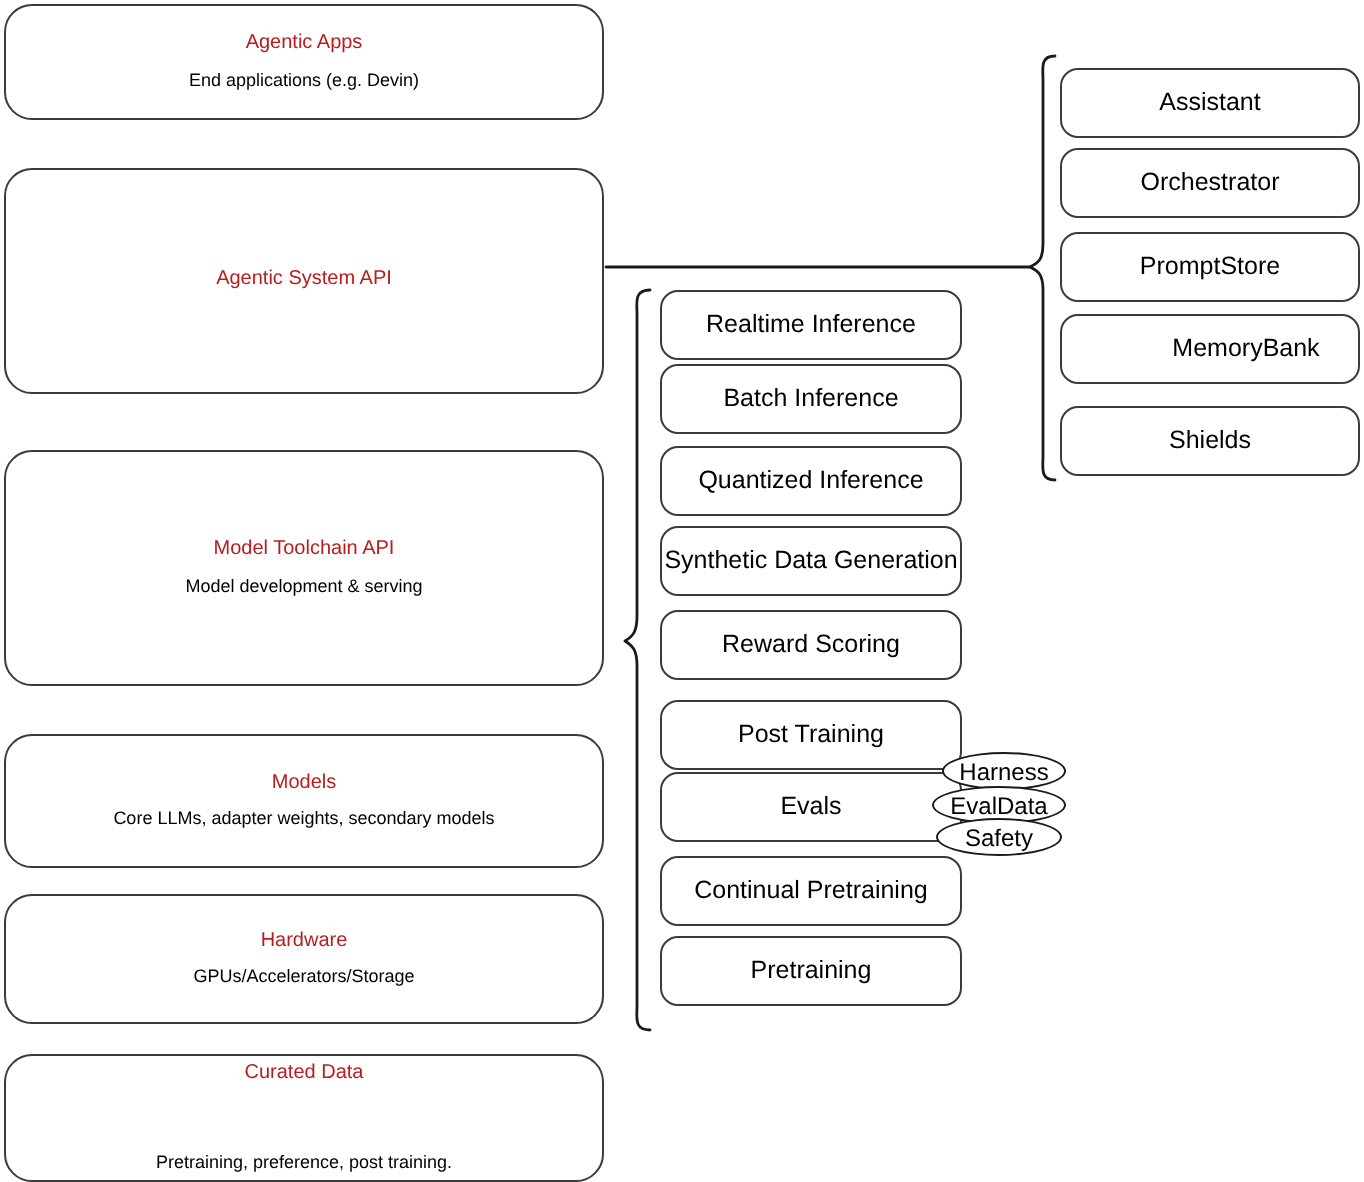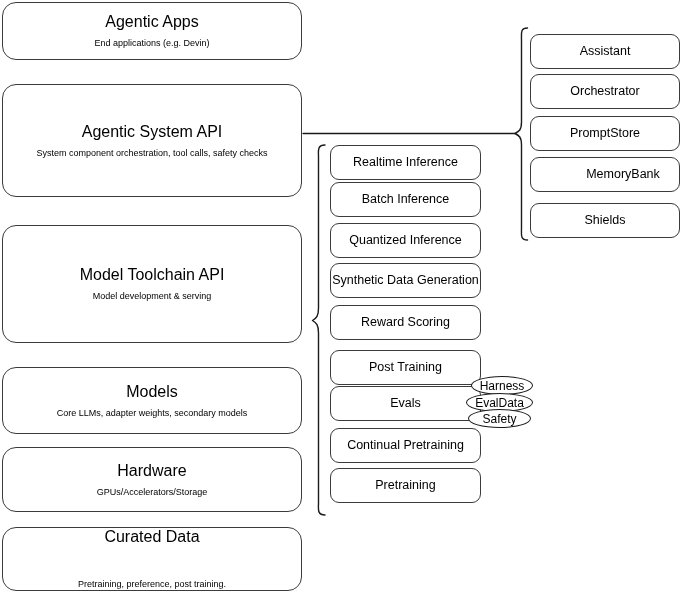--- a/index.html
+++ b/index.html
@@ -33,22 +33,22 @@
     line-height: 1.25;
   }
 
   
   .layer {
     left: 2px;
     width: 300px;
     border-radius: 14px;
   }
   .layer .title {
-    font-size: 16px;
-    color: #000000;
+    font-size: 10px;
+    color: #b91c1c;
     white-space: nowrap;
   }
   .layer .subtitle {
     font-size: 9px;
     color: #000;
     margin-top: 6px;
     white-space: nowrap;
   }
 
   
@@ -120,21 +120,20 @@
              C 318.5 509 317 515 325 515"></path>
   </svg>
 
   <div class="node layer" style="top:2px;height:58px;">
     <div class="title">Agentic Apps</div>
     <div class="subtitle">End applications (e.g. Devin)</div>
   </div>
 
   <div class="node layer" style="top:84px;height:113px;">
     <div class="title">Agentic System API</div>
-    <div class="subtitle">System component orchestration, tool calls, safety checks</div>
   </div>
 
   <div class="node layer" style="top:225px;height:118px;">
     <div class="title">Model Toolchain API</div>
     <div class="subtitle">Model development &amp; serving</div>
   </div>
 
   <div class="node layer" style="top:367px;height:67px;">
     <div class="title">Models</div>
     <div class="subtitle">Core LLMs, adapter weights, secondary models</div>

